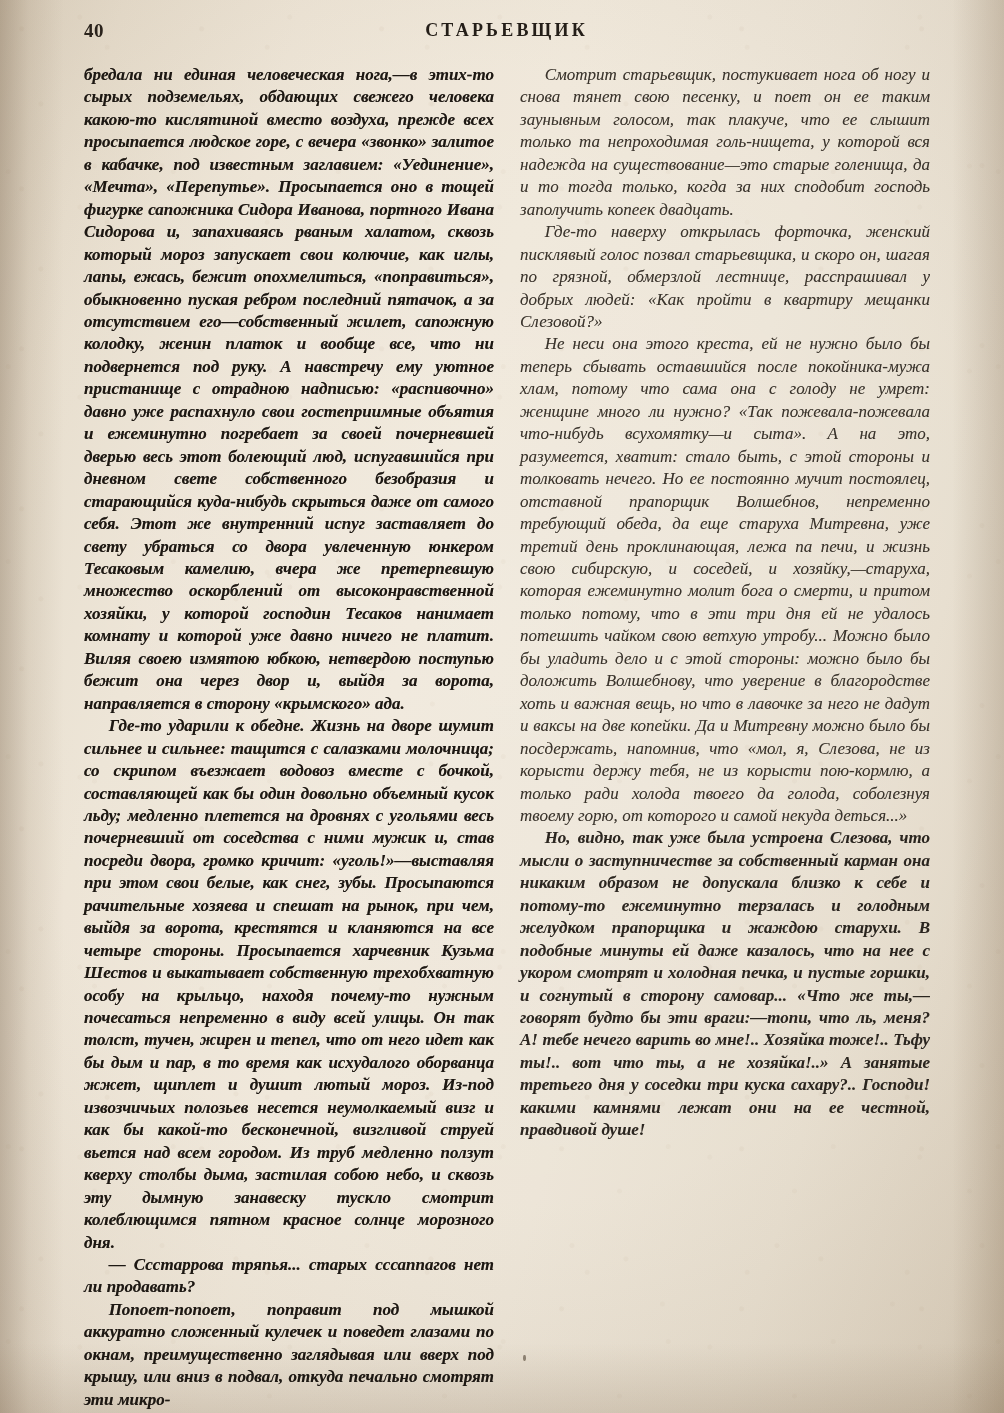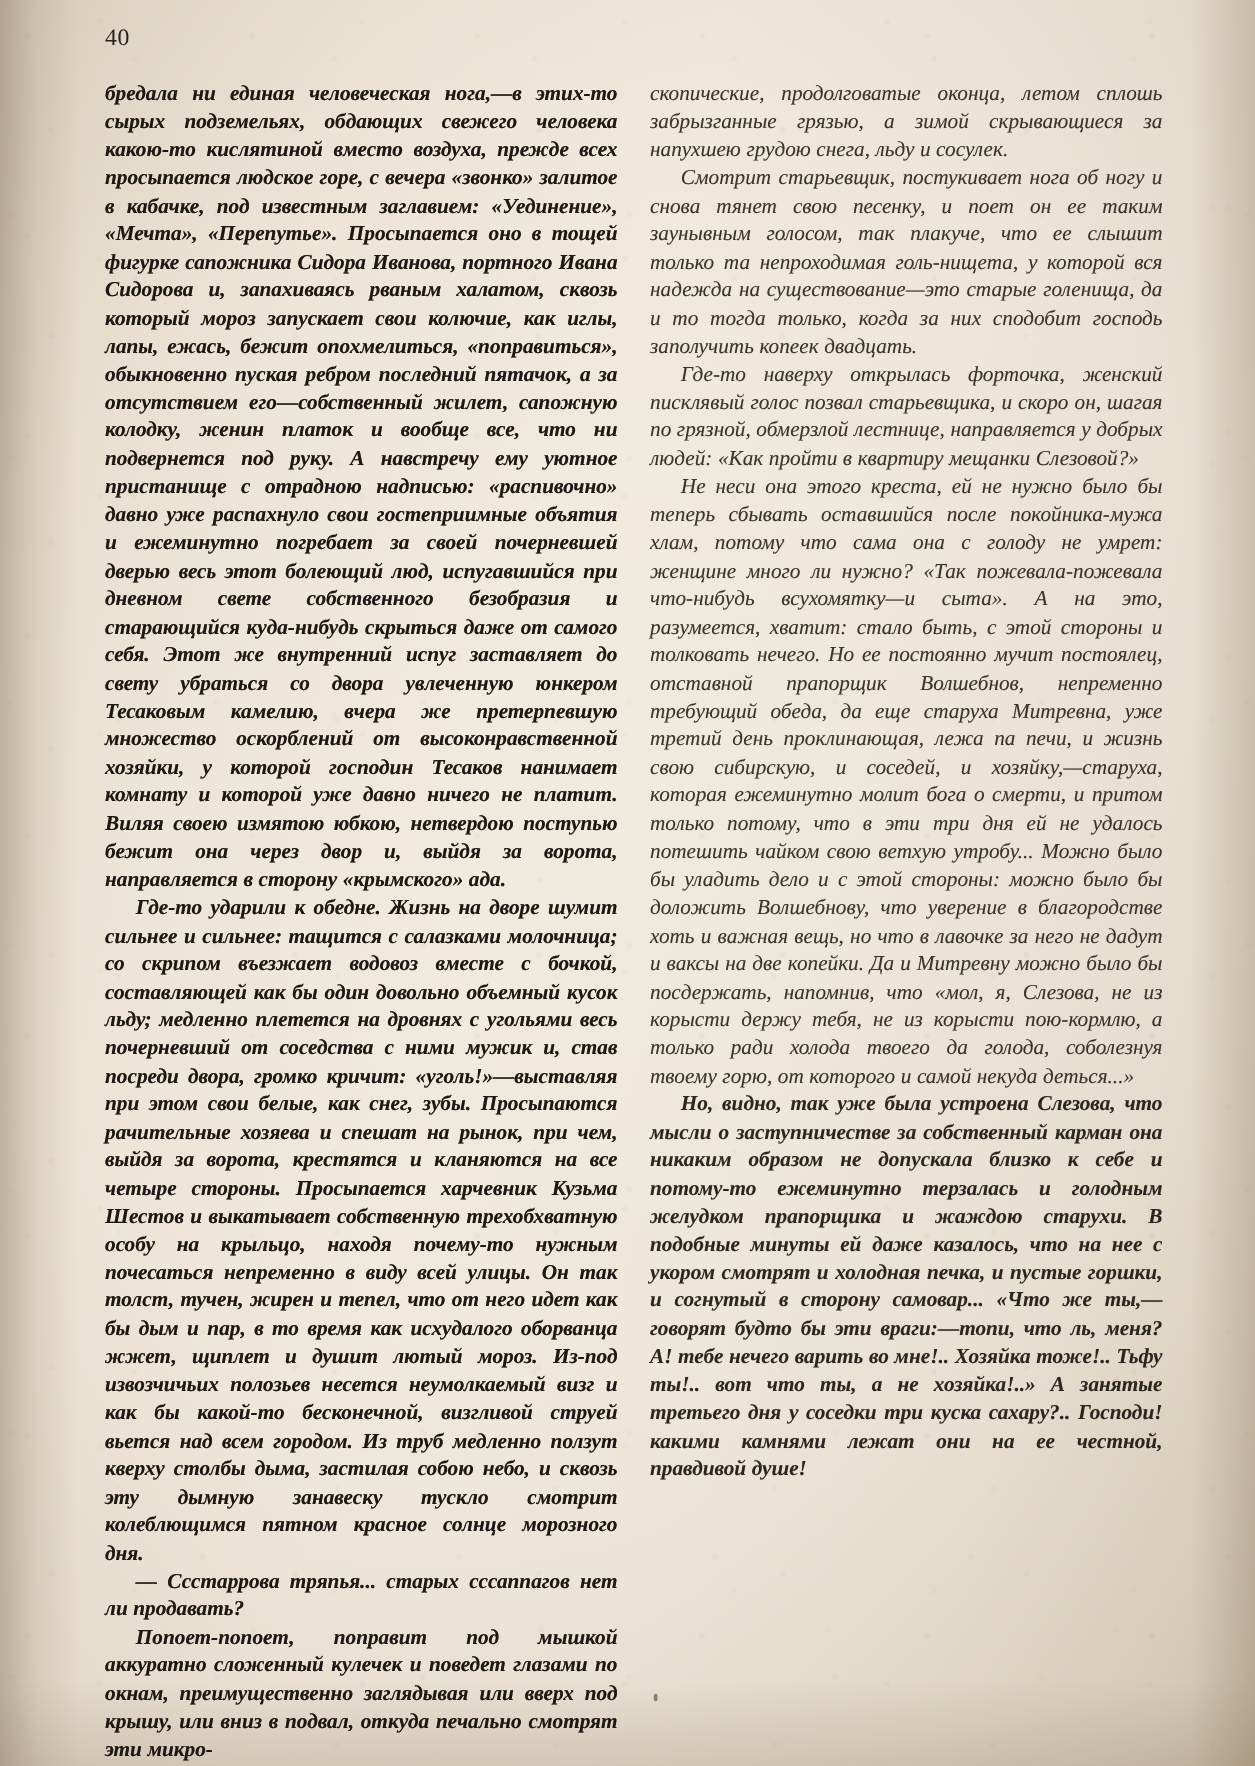--- a/index.html
+++ b/index.html
@@ -89,21 +89,21 @@
     top: 18px;
     left: 84px;
     right: 78px;
     height: 30px;
   }
   .folio {
     position: absolute;
     left: 0;
     top: 2px;
     font-size: 19px;
-    font-weight: normal;
+    font-weight: bold;
     letter-spacing: 0.5px;
     color: #2a231c;
   }
   .head-title {
     position: absolute;
     left: 0; right: 0;
     top: 2px;
     text-align: center;
     font-size: 18px;
     font-weight: bold;
@@ -179,32 +179,32 @@
 
 <div class="page">
 
   <div class="grain"></div>
   <div class="gutter-shade"></div>
   <div class="edge-shade-right"></div>
   <div class="edge-shade-bottom"></div>
 
   <div class="running-head">
     <div class="folio">40</div>
+    <div class="head-title">СТАРЬЕВЩИК</div>
   </div>
 
   <div class="body-area">
     <div class="col col-left">
         <p class="noindent">бредала ни единая человеческая нога,—в этих-то сырых подземельях, обдающих свежего человека какою-то кислятиной вместо воздуха, прежде всех просыпается людское горе, с вечера «звонко» залитое в кабачке, под известным заглавием: «Уединение», «Мечта», «Перепутье». Просыпается оно в тощей фигурке сапожника Сидора Иванова, портного Ивана Сидорова и, запахиваясь рваным халатом, сквозь который мороз запускает свои колючие, как иглы, лапы, ежась, бежит опохмелиться, «поправиться», обыкновенно пуская ребром последний пятачок, а за отсутствием его—собственный жилет, сапожную колодку, женин платок и вообще все, что ни подвернется под руку. А навстречу ему уютное пристанище с отрадною надписью: «распивочно» давно уже распахнуло свои гостеприимные объятия и ежеминутно погребает за своей почерневшей дверью весь этот болеющий люд, испугавшийся при дневном свете собственного безобразия и старающийся куда-нибудь скрыться даже от самого себя. Этот же внутренний испуг заставляет до свету убраться со двора увлеченную юнкером Тесаковым камелию, вчера же претерпевшую множество оскорблений от высоконравственной хозяйки, у которой господин Тесаков нанимает комнату и которой уже давно ничего не платит. Виляя своею измятою юбкою, нетвердою поступью бежит она через двор и, выйдя за ворота, направляется в сторону «крымского» ада.</p>
         <p>Где-то ударили к обедне. Жизнь на дворе шумит сильнее и сильнее: тащится с салазками молочница; со скрипом въезжает водовоз вместе с бочкой, составляющей как бы один довольно объемный кусок льду; медленно плетется на дровнях с угольями весь почерневший от соседства с ними мужик и, став посреди двора, громко кричит: «уголь!»—выставляя при этом свои белые, как снег, зубы. Просыпаются рачительные хозяева и спешат на рынок, при чем, выйдя за ворота, крестятся и кланяются на все четыре стороны. Просыпается харчевник Кузьма Шестов и выкатывает собственную трехобхватную особу на крыльцо, находя почему-то нужным почесаться непременно в виду всей улицы. Он так толст, тучен, жирен и тепел, что от него идет как бы дым и пар, в то время как исхудалого оборванца жжет, щиплет и душит лютый мороз. Из-под извозчичьих полозьев несется неумолкаемый визг и как бы какой-то бесконечной, визгливой струей вьется над всем городом. Из труб медленно ползут кверху столбы дыма, застилая собою небо, и сквозь эту дымную занавеску тускло смотрит колеблющимся пятном красное солнце морозного дня.</p>
         <p>— Ссстаррова тряпья... старых сссаппагов нет ли продавать?</p>
         <p>Попоет-попоет, поправит под мышкой аккуратно сложенный кулечек и поведет глазами по окнам, преимущественно заглядывая или вверх под крышу, или вниз в подвал, откуда печально смотрят эти микро-</p>
       </div>
     <div class="col col-right">
-        <p class="noindent">скопические, продолговатые оконца, летом сплошь забрызганные грязью, а зимой скрывающиеся за напухшею грудою снега, льду и сосулек.</p>
         <p>Смотрит старьевщик, постукивает нога об ногу и снова тянет свою песенку, и поет он ее таким заунывным голосом, так плакуче, что ее слышит только та непроходимая голь-нищета, у которой вся надежда на существование—это старые голенища, да и то тогда только, когда за них сподобит господь заполучить копеек двадцать.</p>
-        <p>Где-то наверху открылась форточка, женский писклявый голос позвал старьевщика, и скоро он, шагая по грязной, обмерзлой лестнице, направляется у добрых людей: «Как пройти в квартиру мещанки Слезовой?»</p>
+        <p>Где-то наверху открылась форточка, женский писклявый голос позвал старьевщика, и скоро он, шагая по грязной, обмерзлой лестнице, расспрашивал у добрых людей: «Как пройти в квартиру мещанки Слезовой?»</p>
         <p>Не неси она этого креста, ей не нужно было бы теперь сбывать оставшийся после покойника-мужа хлам, потому что сама она с голоду не умрет: женщине много ли нужно? «Так пожевала-пожевала что-нибудь всухомятку—и сыта». А на это, разумеется, хватит: стало быть, с этой стороны и толковать нечего. Но ее постоянно мучит постоялец, отставной прапорщик Волшебнов, непременно требующий обеда, да еще старуха Митревна, уже третий день проклинающая, лежа па печи, и жизнь свою сибирскую, и соседей, и хозяйку,—старуха, которая ежеминутно молит бога о смерти, и притом только потому, что в эти три дня ей не удалось потешить чайком свою ветхую утробу... Можно было бы уладить дело и с этой стороны: можно было бы доложить Волшебнову, что уверение в благородстве хоть и важная вещь, но что в лавочке за него не дадут и ваксы на две копейки. Да и Митревну можно было бы посдержать, напомнив, что «мол, я, Слезова, не из корысти держу тебя, не из корысти пою-кормлю, а только ради холода твоего да голода, соболезнуя твоему горю, от которого и самой некуда деться...»</p>
         <p class="darker">Но, видно, так уже была устроена Слезова, что мысли о заступничестве за собственный карман она никаким образом не допускала близко к себе и потому-то ежеминутно терзалась и голодным желудком прапорщика и жаждою старухи. В подобные минуты ей даже казалось, что на нее с укором смотрят и холодная печка, и пустые горшки, и согнутый в сторону самовар... «Что же ты,—говорят будто бы эти враги:—топи, что ль, меня? А! тебе нечего варить во мне!.. Хозяйка тоже!.. Тьфу ты!.. вот что ты, а не хозяйка!..» А занятые третьего дня у соседки три куска сахару?.. Господи! какими камнями лежат они на ее честной, правдивой душе!</p>
       </div>
   </div>
 
   <div class="speck"></div>
 </div>
 
 </body></html>

